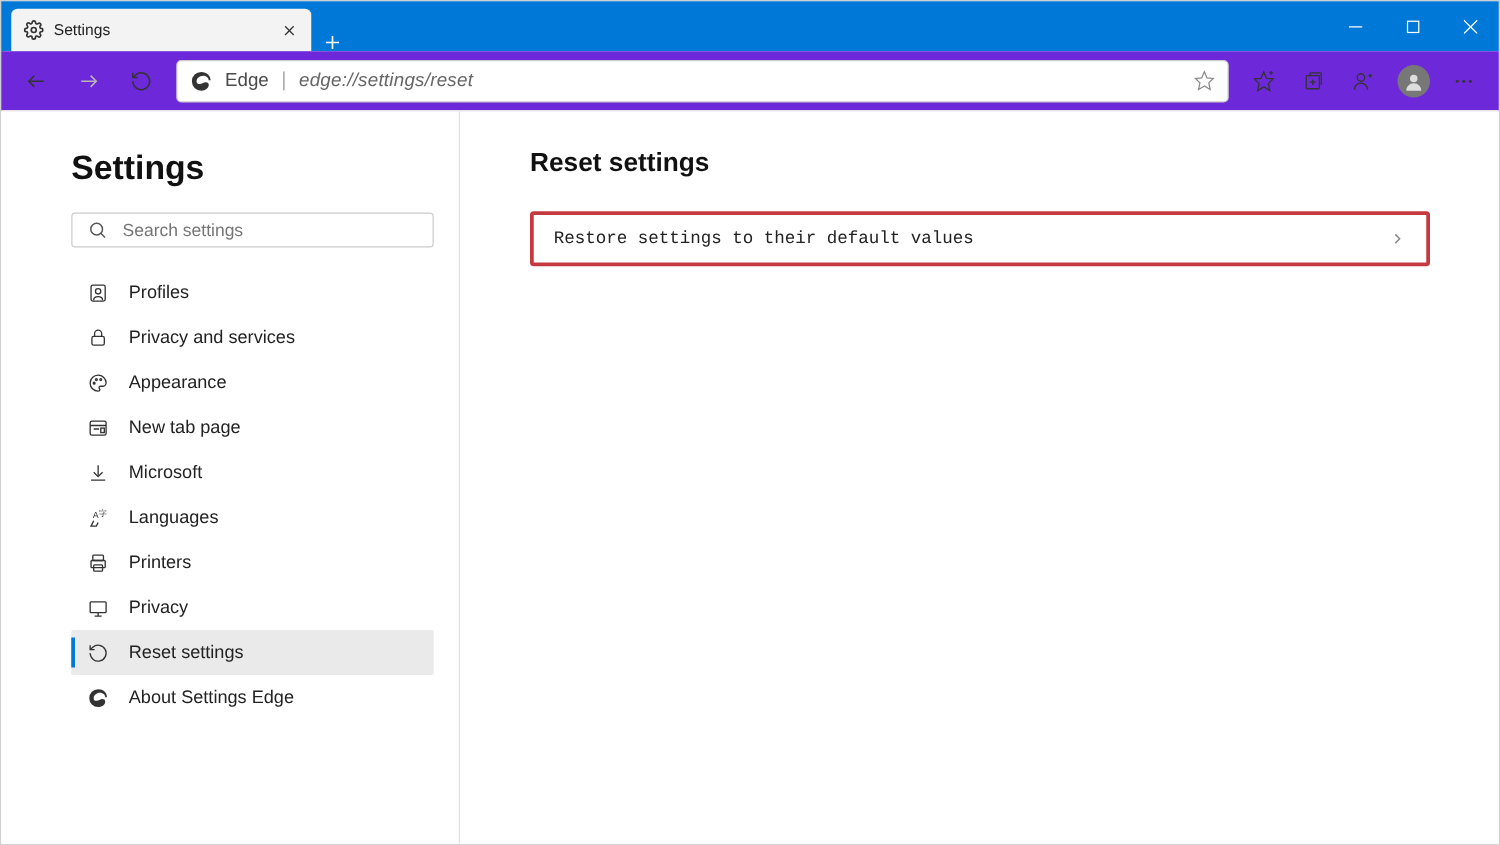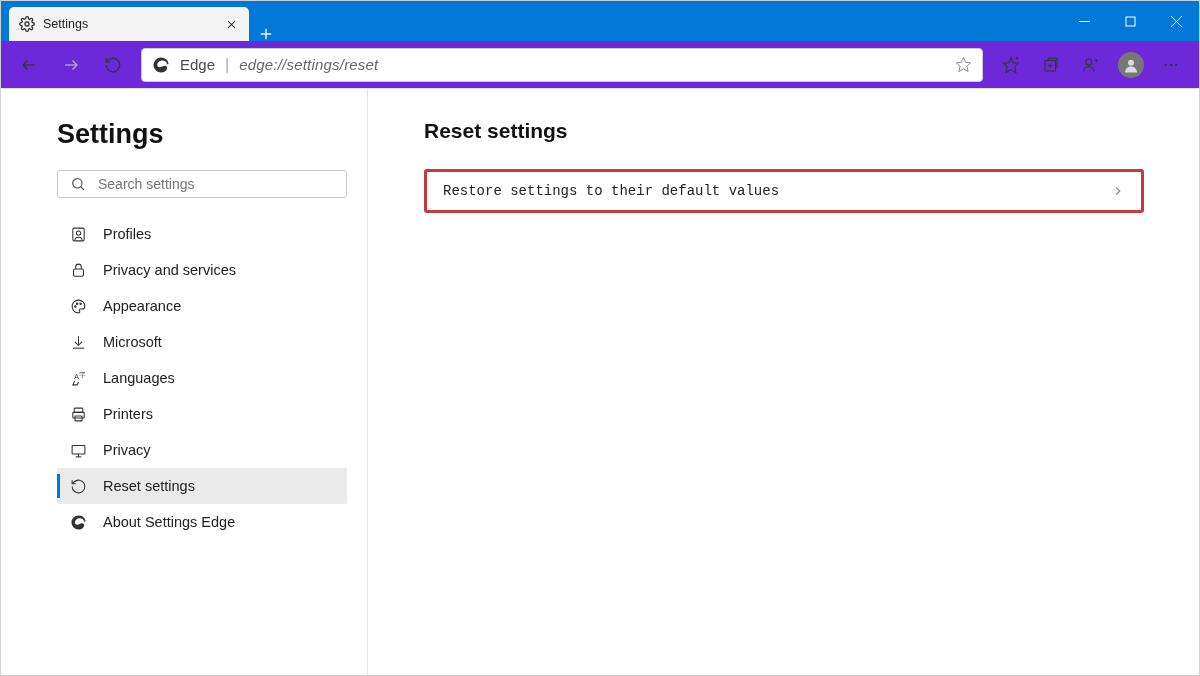--- a/index.html
+++ b/index.html
@@ -208,20 +208,31 @@
                 <circle cx="7.5" cy="12" r="1"></circle>
                 <circle cx="10" cy="8" r="1"></circle>
                 <circle cx="15" cy="8" r="1"></circle>
               </svg>
             </span>
             <span>Appearance</span>
           </li>
           <li>
             <span class="nicon">
               <svg viewBox="0 0 24 24" width="17" height="17" fill="none" stroke="currentColor" stroke-width="1.5">
+                <rect x="3" y="4" width="18" height="16" rx="2"></rect>
+                <line x1="3" y1="9" x2="21" y2="9"></line>
+                <line x1="7" y1="13" x2="13" y2="13"></line>
+                <rect x="15" y="12" width="4" height="5"></rect>
+              </svg>
+            </span>
+            <span>New tab page</span>
+          </li>
+          <li>
+            <span class="nicon">
+              <svg viewBox="0 0 24 24" width="17" height="17" fill="none" stroke="currentColor" stroke-width="1.5">
                 <line x1="12" y1="3" x2="12" y2="15"></line>
                 <polyline points="7 11 12 16 17 11"></polyline>
                 <line x1="4" y1="20" x2="20" y2="20"></line>
               </svg>
             </span>
             <span>Microsoft</span>
           </li>
           <li>
             <span class="nicon">
               <svg viewBox="0 0 24 24" width="17" height="17" fill="none" stroke="currentColor" stroke-width="1.5">

